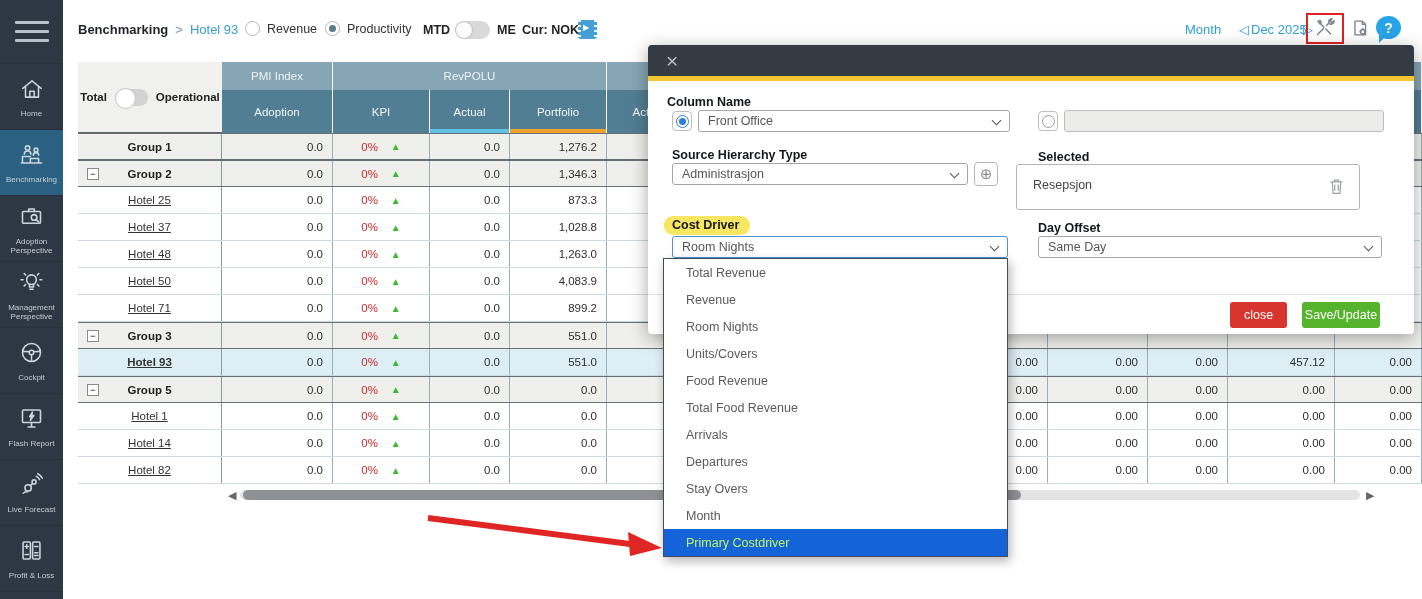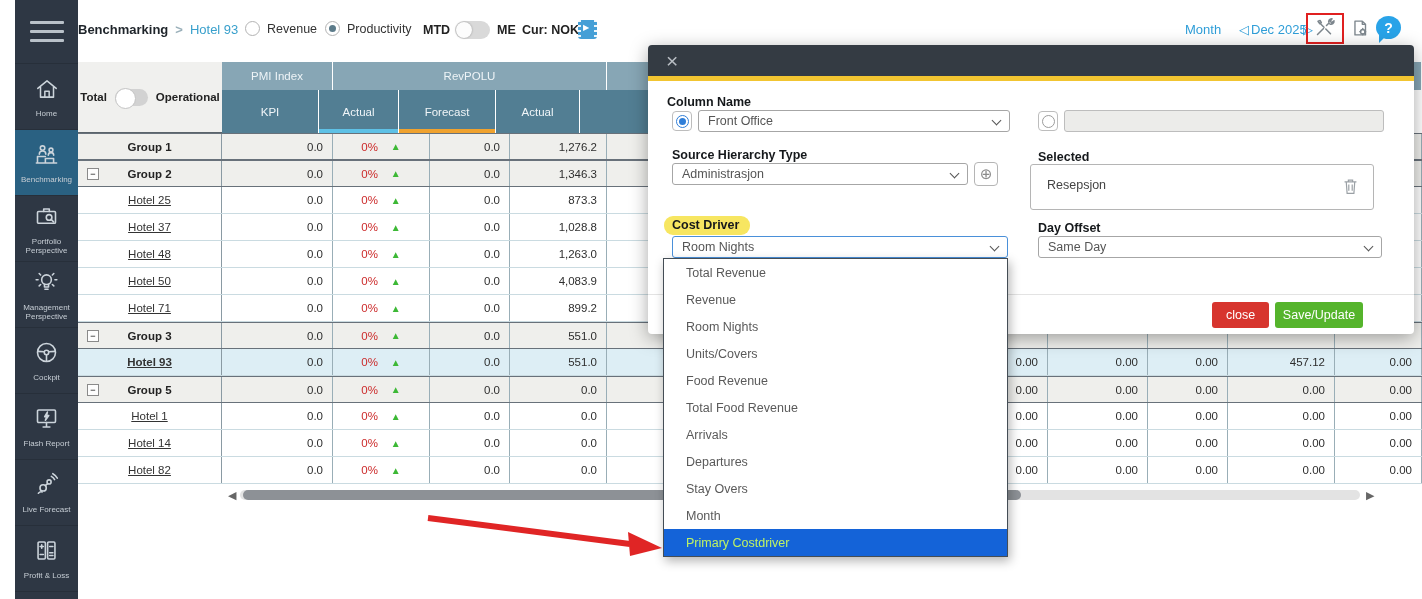--- a/index.html
+++ b/index.html
@@ -1,20 +1,20 @@
 <!DOCTYPE html>
 <html><head>
 <meta charset="utf-8">
 <style>
   * { margin:0; padding:0; box-sizing:border-box; }
   body { font-family:"Liberation Sans", sans-serif; background:#fff; }
   .app { position:relative; width:1422px; height:599px; background:#fff; overflow:hidden; }
 
   
-  .sidebar { position:absolute; left:0; top:0; width:63px; height:599px; background:#2e3744; z-index:5;margin-left:15px; }
+  .sidebar { position:absolute; left:0; top:0; width:63px; height:599px; background:#2e3744; z-index:5; }
   .hamburger { height:63px; display:flex; flex-direction:column; justify-content:center; align-items:center; gap:6px; cursor:pointer; }
   .hamburger i { display:block; width:34px; height:3px; background:#b9c1c9; border-radius:1px; }
   .side-item { height:66px; display:flex; flex-direction:column; align-items:center; justify-content:center; gap:3px; border-top:1px solid #272f3a; cursor:pointer; }
   .side-item.active { background:#2a6182; }
   .side-item svg { stroke:#ccd4db; fill:none; stroke-width:1.4; stroke-linecap:round; stroke-linejoin:round; }
   .side-label { font-size:8px; color:#c6cdd4; text-align:center; line-height:9px; max-width:60px; }
 
   
   .topbar { position:absolute; left:63px; top:0; right:0; height:62px; background:#fff; z-index:4; }
   .crumb { position:absolute; left:15px; top:22px; font-size:13px; display:flex; gap:7px; align-items:center; }
@@ -83,22 +83,22 @@
   .sel.focus { border:1px solid #4a90d9; }
   .dis-input { position:absolute; height:22px; border:1px solid #bdbdbd; border-radius:3px; background:#ececea; }
   .addbtn { position:absolute; width:24px; height:24px; border:1px solid #b5b5b5; border-radius:4px; background:#fff; color:#8b8b8b; font-size:15px; display:flex; align-items:center; justify-content:center; cursor:pointer; }
   .selbox { position:absolute; border:1px solid #b5b5b5; border-radius:3px; background:#fff; }
   .selbox .val { position:absolute; left:16px; top:13px; font-size:12.5px; color:#444; }
   .trash { position:absolute; right:14px; top:12px; cursor:pointer; }
   .trash svg { stroke:#9aa0a5; fill:none; stroke-width:1.4; }
   .hl { background:#f7e661; border-radius:9px; padding:2px 11px 3px 8px; margin-left:-8px; }
   .mdivider { position:absolute; left:0; right:0; top:249px; height:1px; background:#e3e3e3; }
   .btn { position:absolute; top:257px; height:26px; border:none; border-radius:3px; color:#fff; font-size:12.5px; font-family:"Liberation Sans",sans-serif; cursor:pointer; }
-  .btn-close { left:564px; width:57px; background:#d7352e; }
-  .btn-save { left:627px; width:88px; background:#55b42c; }
+  .btn-close { left:582px; width:57px; background:#d7352e; }
+  .btn-save { left:654px; width:78px; background:#55b42c; }
 
   
   .dropdown { position:absolute; left:663px; top:258px; width:345px; height:299px; background:#fff; border:1px solid #444d55; box-shadow:2px 4px 10px rgba(0,0,0,.3); z-index:12; display:flex; flex-direction:column; }
   .dd-item { flex:1; display:flex; align-items:center; padding-left:22px; font-size:12.5px; color:#5a5a5a; cursor:pointer; }
   .dd-item.hilite { background:#1463d8; color:#bef264; }
 
   
   .arrow-svg { position:absolute; left:418px; top:508px; z-index:30; pointer-events:none; }
 </style>
 </head>
@@ -128,21 +128,21 @@
             </svg></span>
           <div class="side-label">Benchmarking</div>
         </div>
         <div class="side-item">
           <span><svg width="27" height="27" viewBox="0 0 24 24">
               <rect x="4" y="7.5" width="16" height="10.5" rx="1"></rect>
               <path d="M9.5 7.5 V5.3 H14.5 V7.5"></path>
               <circle cx="14.3" cy="12.8" r="2.5"></circle>
               <path d="M16.1 14.6 L18.3 16.8"></path>
             </svg></span>
-          <div class="side-label">Portfolio Perspective</div>
+          <div class="side-label">Adoption Perspective</div>
         </div>
         <div class="side-item">
           <span><svg width="27" height="27" viewBox="0 0 24 24">
               <circle cx="12" cy="9.5" r="4.3"></circle>
               <path d="M10.2 13.5 V16 H13.8 V13.5 M10.6 18 H13.4 M4.5 9.5 H2.8 M21.2 9.5 H19.5 M5.5 4 L6.8 5.3 M18.5 4 L17.2 5.3 M5.5 15 L6.8 13.8 M18.5 15 L17.2 13.8"></path>
             </svg></span>
           <div class="side-label">Management Perspective</div>
         </div>
         <div class="side-item">
           <span><svg width="27" height="27" viewBox="0 0 24 24">
@@ -227,29 +227,32 @@
       <span>Total</span>
       <span class="mini-pill"></span>
       <span>Operational</span>
     </div>
     <div class="hrow hgrow" id="hgrow">
         <div class="hgcell" style="width: 111px;">PMI Index</div>
         <div class="hgcell" style="width: 274px;">RevPOLU</div>
         <div class="hgcell" style="width: 815px;"></div>
       </div>
     <div class="hrow hcrow" id="hcrow">
+        <div class="hcell" style="width: 111px;">
+          <span>Adoption</span>
+        </div>
         <div class="hcell" style="width: 97px;">
           <span>KPI</span>
         </div>
         <div class="hcell" style="width: 80px;">
           <span>Actual</span>
           <div class="ul" style="background: rgb(94, 193, 230);"></div>
         </div>
         <div class="hcell" style="width: 97px;">
-          <span>Forecast</span>
+          <span>Portfolio</span>
           <div class="ul" style="background: rgb(240, 162, 46);"></div>
         </div>
         <div class="hcell" style="width: 84px;">
           <span>Actual</span>
         </div>
         <div class="hcell" style="width: 130px;">
           <span></span>
         </div>
         <div class="hcell" style="width: 131px;">
           <span></span>
@@ -562,21 +565,21 @@
     <div class="dis-input" style="left:416px; top:65px; width:320px"></div>
 
     <span class="flabel" style="left:24px; top:103px">Source Hierarchy Type</span>
     <div class="sel" style="left:24px; top:118px; width:296px">
       <span>Administrasjon</span>
         <span class="chev"></span>
     </div>
     <span class="addbtn" style="left:326px; top:117px">⊕</span>
 
     <span class="flabel" style="left:390px; top:105px">Selected</span>
-    <div class="selbox" style="left:382px; top:119px; width:344px; height:46px">
+    <div class="selbox" style="left:368px; top:119px; width:344px; height:46px">
       <span class="val">Resepsjon</span>
       <span class="trash">
         <svg width="17" height="19" viewBox="0 0 20 22">
             <path d="M3 5.5 H17 M7.5 5.5 V3.5 H12.5 V5.5 M5 5.5 L6 19 H14 L15 5.5 M8 8.5 V16 M12 8.5 V16"></path>
           </svg>
       </span>
     </div>
 
     <span class="flabel" style="left:24px; top:173px"><span class="hl">Cost Driver</span></span>
     <div class="sel focus" style="left:24px; top:191px; width:336px">

